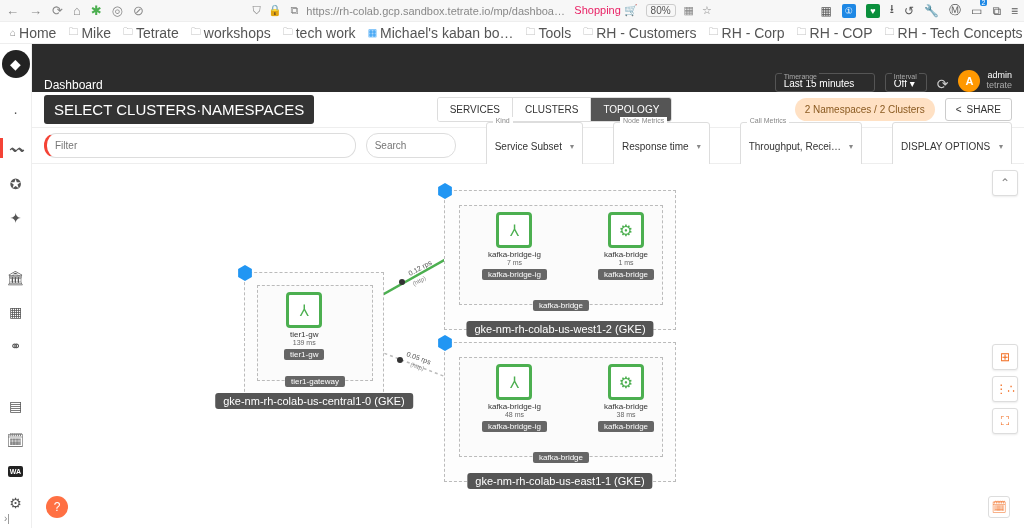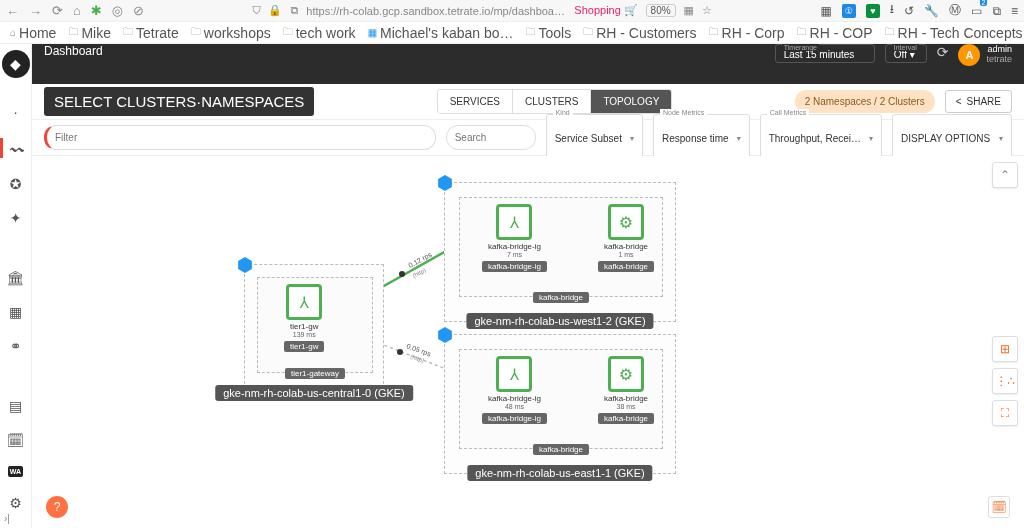--- a/index.html
+++ b/index.html
@@ -30,21 +30,21 @@
 .app { display: flex; height: calc(528px - 44px); }
 
 .leftrail { width: 32px; background: #fff; border-right: 1px solid #eee; display: flex; flex-direction: column; align-items: center; padding-top: 6px; gap: 18px; color: #555; font-size: 14px; }
 .leftrail .logo { width: 28px; height: 28px; background: #222; border-radius: 50%; display: flex; align-items: center; justify-content: center; color: #fff; font-size: 14px; margin-bottom: 8px; }
 .leftrail .sel { border-left: 3px solid #f44336; width: 100%; display: flex; justify-content: center; }
 .leftrail .wa { background: #222; color: #fff; font-size: 7px; padding: 2px; border-radius: 2px; font-weight: bold; }
 .leftrail span { cursor: pointer; }
 
 .main { flex: 1; display: flex; flex-direction: column; }
 
-.topbar { height: 40px; background: #2c2c2c; display: flex; align-items: flex-start; padding: 0 12px; color: #fff; gap: 10px; }
+.topbar { height: 48px; background: #2c2c2c; display: flex; align-items: flex-end; padding: 0 12px; color: #fff; gap: 10px; }
 .topbar .title { font-size: 12px; font-weight: 500; flex: 1; }
 .tr-box { border: 1px solid #555; border-radius: 3px; padding: 2px 8px; font-size: 10px; position: relative; min-width: 100px; }
 .tr-box .lbl { position: absolute; top: -1px; left: 6px; font-size: 7px; color: #aaa; background: #2c2c2c; padding: 0 2px; }
 .tr-box .val { padding-top: 2px; }
 .tr-box.small { min-width: 42px; }
 .refresh { color: #ccc; font-size: 14px; cursor: pointer; }
 .user { display: flex; align-items: center; gap: 6px; }
 .avatar { width: 22px; height: 22px; border-radius: 50%; background: #ff9800; color: #fff; display: flex; align-items: center; justify-content: center; font-size: 11px; font-weight: bold; }
 .user-txt { font-size: 9px; line-height: 1.1; text-align: right; }
 
@@ -54,21 +54,21 @@
 .tab-group .tab { padding: 6px 12px; font-size: 10px; background: #fff; border-right: 1px solid #ddd; cursor: pointer; }
 .tab-group .tab:last-child { border-right: none; }
 .tab-group .tab.active { background: #555; color: #fff; }
 .chip-orange { background: #ffe1c4; color: #8a5a20; padding: 6px 10px; border-radius: 12px; font-size: 10px; }
 .btn-outline { border: 1px solid #ccc; background: #fff; padding: 5px 10px; border-radius: 3px; font-size: 10px; display: flex; align-items: center; gap: 5px; cursor: pointer; }
 
 .filterbar { height: 36px; display: flex; align-items: center; padding: 0 12px; gap: 10px; border-bottom: 1px solid #eee; }
 .filterbar input { border: 1px solid #ddd; border-radius: 12px; padding: 6px 8px; font-size: 10px; }
 .filterbar .filter { flex: 1; border-left: 3px solid #f44336; }
 .filterbar .search { width: 90px; }
-.dropdown { border: 1px solid #ddd; border-radius: 3px; padding: 14px 8px; font-size: 10px; position: relative; min-width: 90px; background: #fff; cursor: pointer; }
+.dropdown { border: 1px solid #ddd; border-radius: 3px; padding: 14px 8px; font-size: 10px; position: relative; min-width: 90px; background: #fff; cursor: pointer; margin-left: 20px; }
 .dropdown .lbl { position: absolute; top: -6px; left: 6px; font-size: 7px; color: #888; background: #fff; padding: 0 3px; }
 .dropdown .val { display: flex; justify-content: space-between; align-items: center; padding-top: 4px; padding-bottom: 2px; gap: 8px; }
 .dropdown .val::after { content: "▾"; font-size: 8px; color: #888; }
 
 .canvas { flex: 1; position: relative; background: #fff; overflow: hidden; }
 svg.edges { position: absolute; inset: 0; pointer-events: none; }
 
 .cluster { position: absolute; border: 1px dashed #bbb; background: #fdfdfd; }
 .cluster-lbl { position: absolute; bottom: -8px; left: 50%; transform: translateX(-50%); background: #555; color: #fff; font-size: 11px; padding: 2px 8px; border-radius: 3px; white-space: nowrap; }
 .ns { position: absolute; border: 1px dashed #bbb; background: #fbfbfb; }

